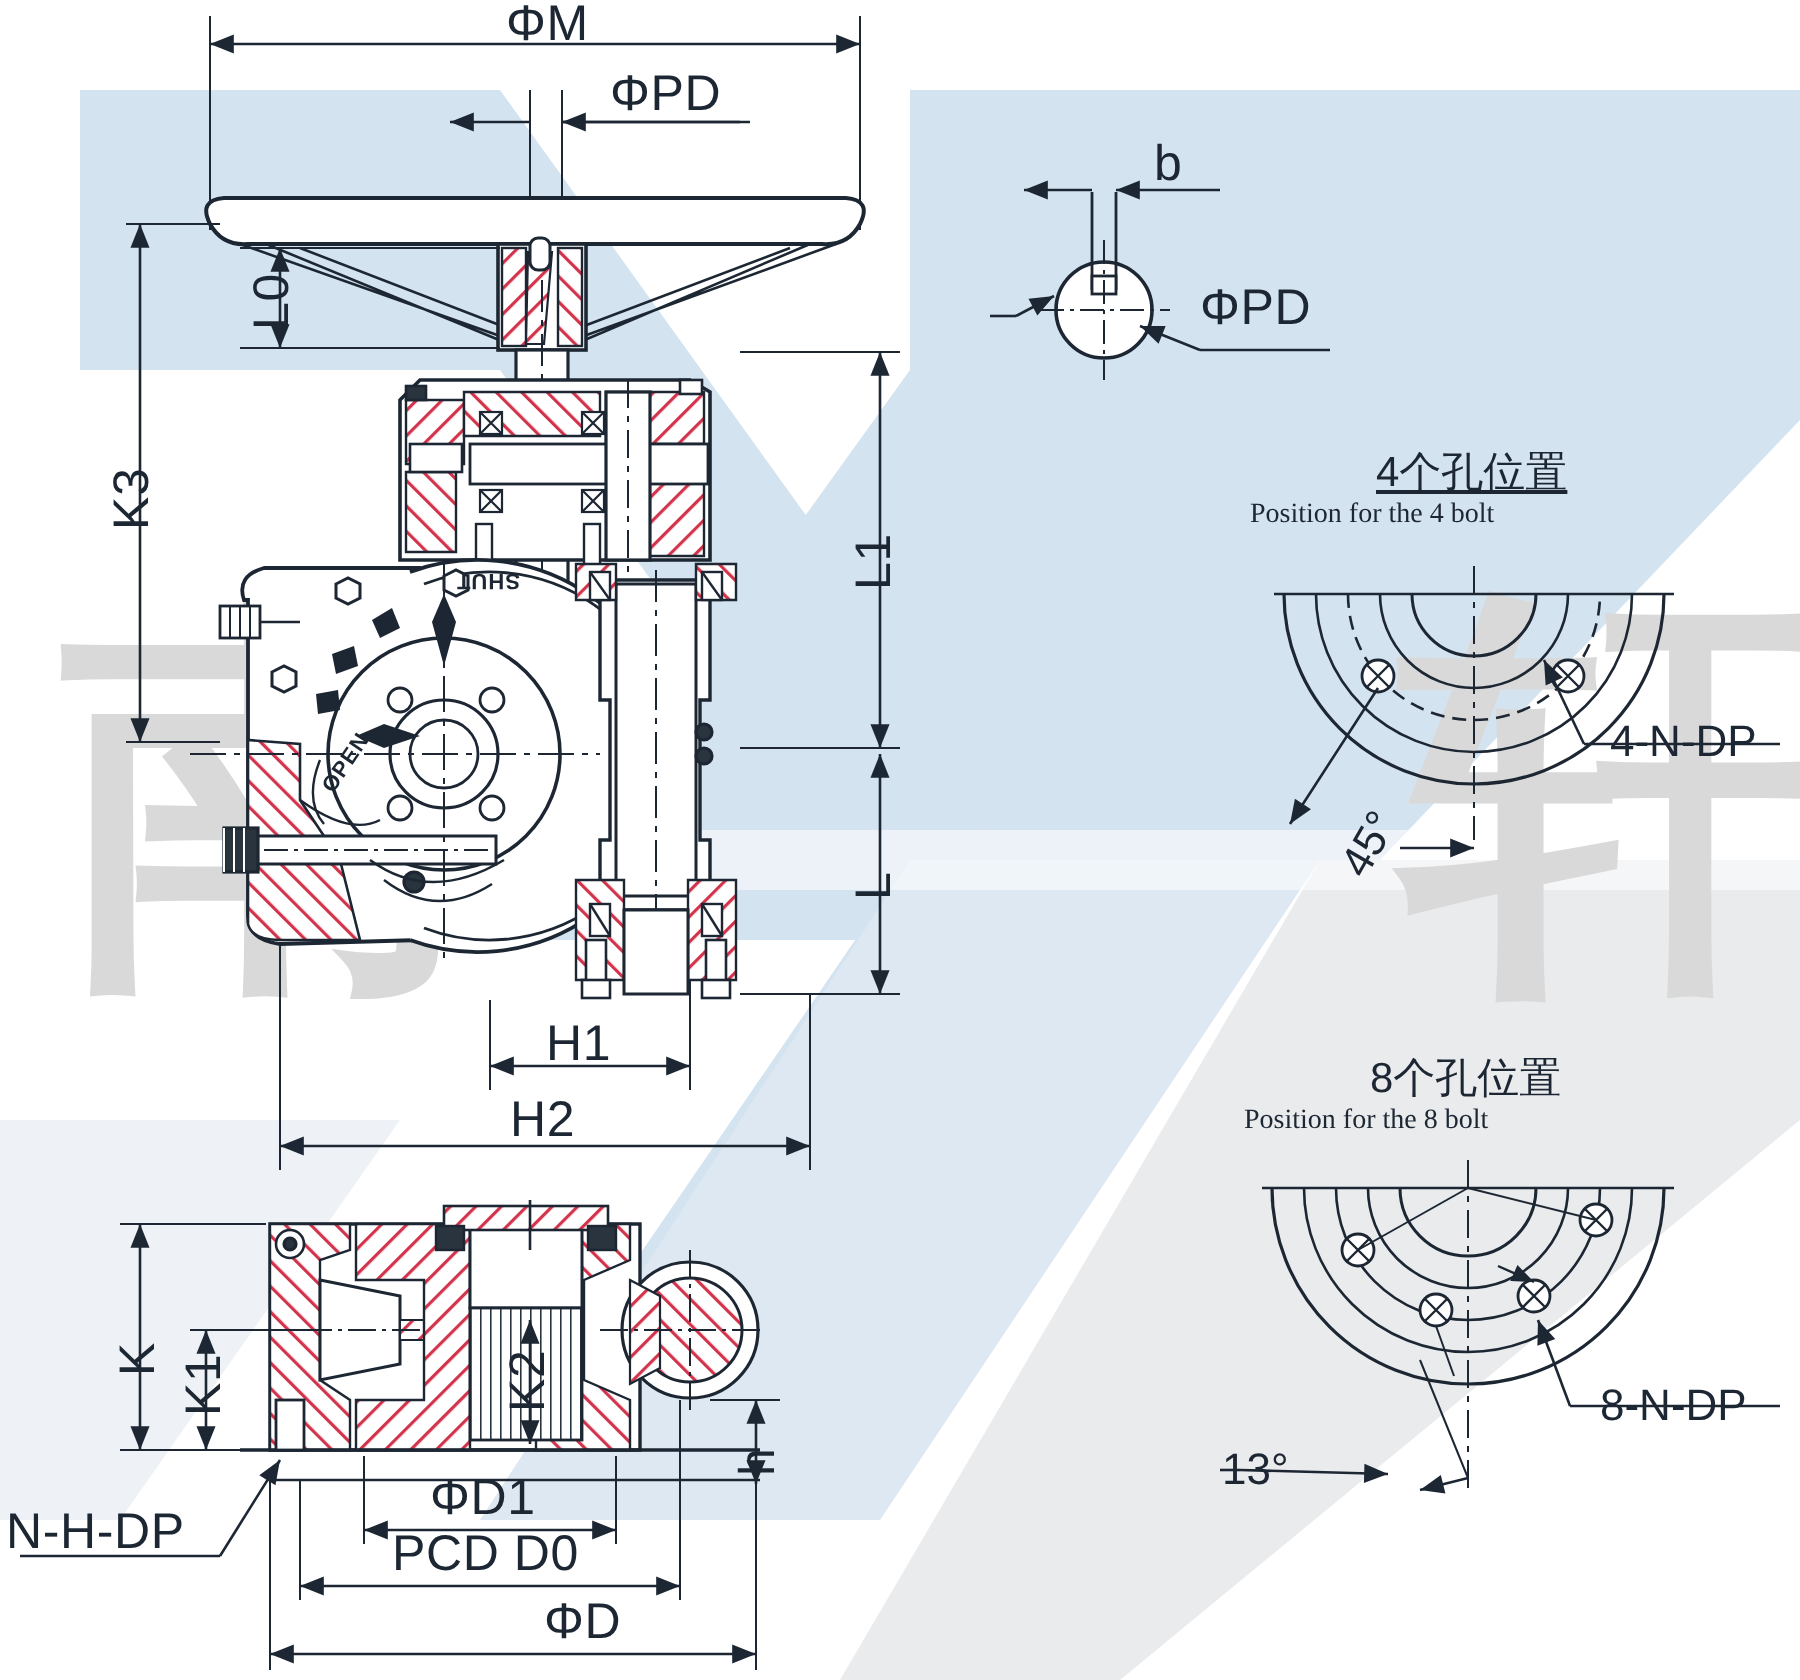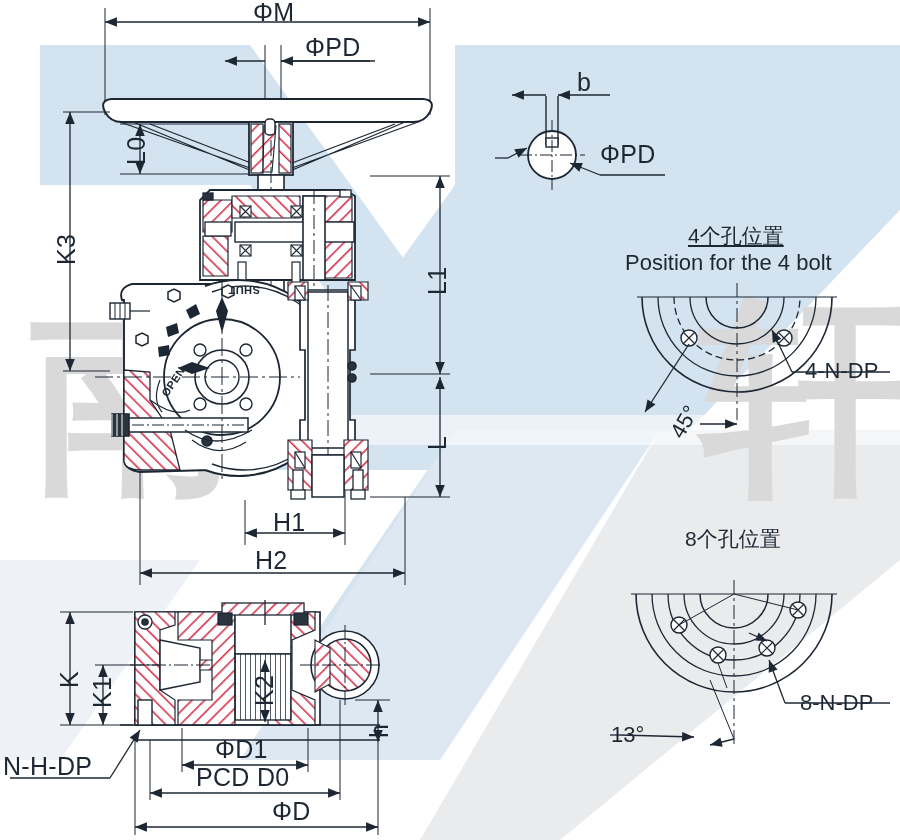--- a/index.html
+++ b/index.html
@@ -4,21 +4,21 @@
 <style>
   html,body{margin:0;padding:0;background:#fff;}
   body{width:900px;height:840px;font-family:"Liberation Sans",sans-serif;}
   #stage{position:relative;width:900px;height:840px;overflow:hidden;background:#ffffff;}
   #stage svg{position:absolute;left:0;top:0;}
   .lbl{position:absolute;font-family:"Liberation Sans",sans-serif;color:#1d2733;white-space:nowrap;}
   .dim{font-size:25px;letter-spacing:.3px;}
   .dimS{font-size:22px;}
   .tiny{font-size:11px;font-weight:bold;letter-spacing:.5px;}
   .cn{font-size:21px;}
-  .en{font-size:22px;}
+  .en{font-size:14px;font-family:Liberation Serif, serif;}
   .rot90{transform:rotate(-90deg);transform-origin:left top;}
   .rot180{transform:rotate(180deg);}
   .rotA{transform:rotate(-56deg);transform-origin:left top;}
   .rotB{transform:rotate(-60deg);transform-origin:left top;}
 </style>
 </head>
 <body>
 
 <div id="stage">
 
@@ -414,16 +414,17 @@
 <div class="lbl dim" style="left:225px;top:797px;margin-left:47px;">ΦD</div>
 <div class="lbl dim rot90" style="left:365px;top:738px;">h</div>
 <div class="lbl dim" style="left:3px;top:752px;">N-H-DP</div>
 
 <div class="lbl cn" style="left:688px;top:222px;text-decoration:underline;">4个孔位置</div>
 <div class="lbl en" style="left:625px;top:250px;">Position for the 4 bolt</div>
 <div class="lbl dimS" style="left:805px;top:358px;">4-N-DP</div>
 <div class="lbl dimS rotB" style="left:665px;top:430px;">45°</div>
 
 <div class="lbl cn" style="left:685px;top:525px;">8个孔位置</div>
+<div class="lbl en" style="left:622px;top:553px;">Position for the 8 bolt</div>
 <div class="lbl dimS" style="left:800px;top:690px;">8-N-DP</div>
 <div class="lbl dimS" style="left:611px;top:722px;">13°</div>
 
 </div>
 
 </body></html>

